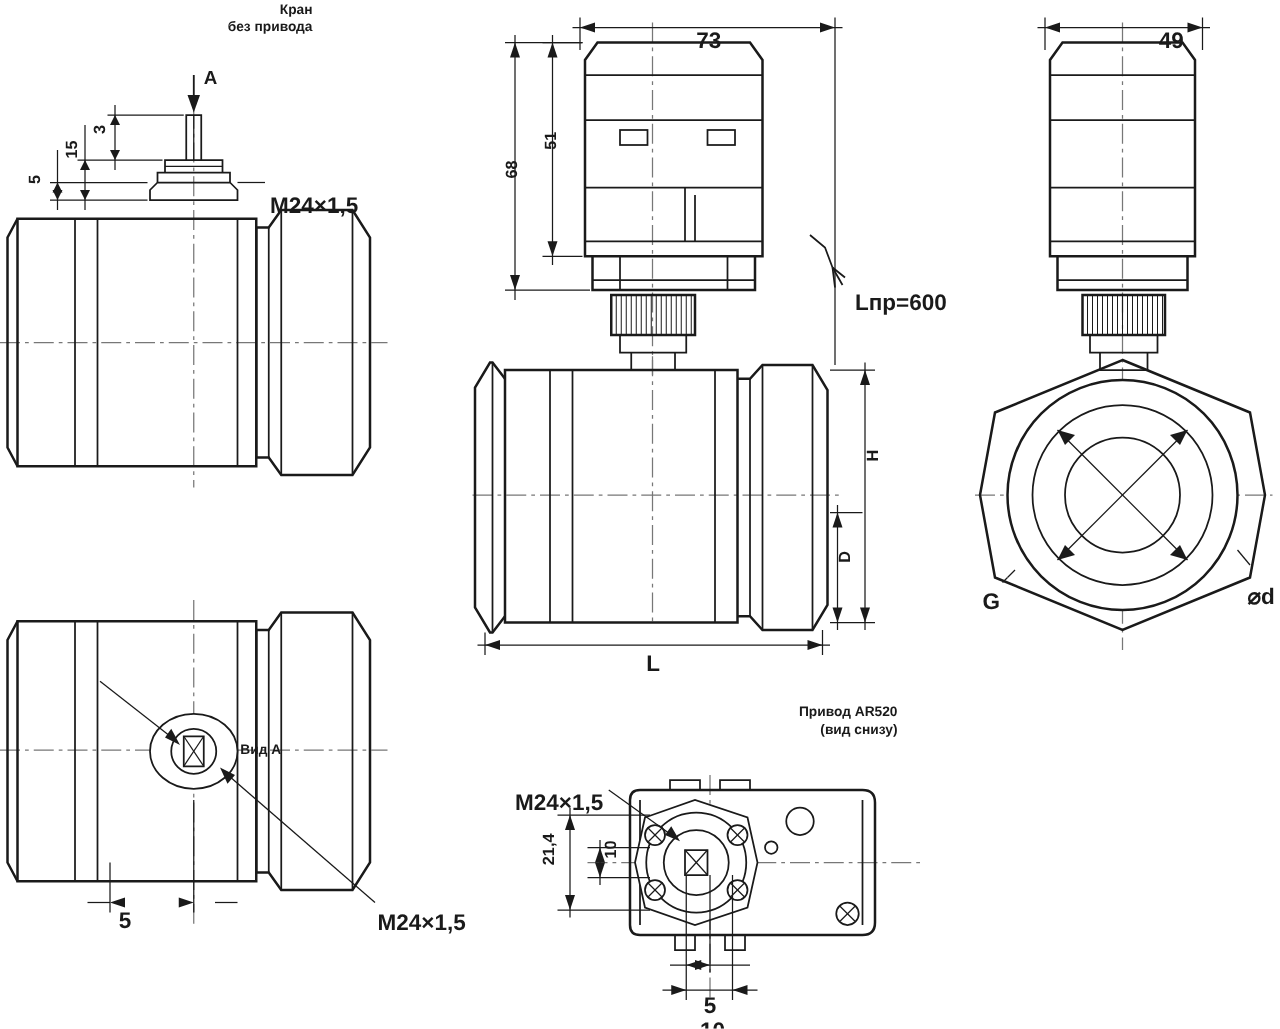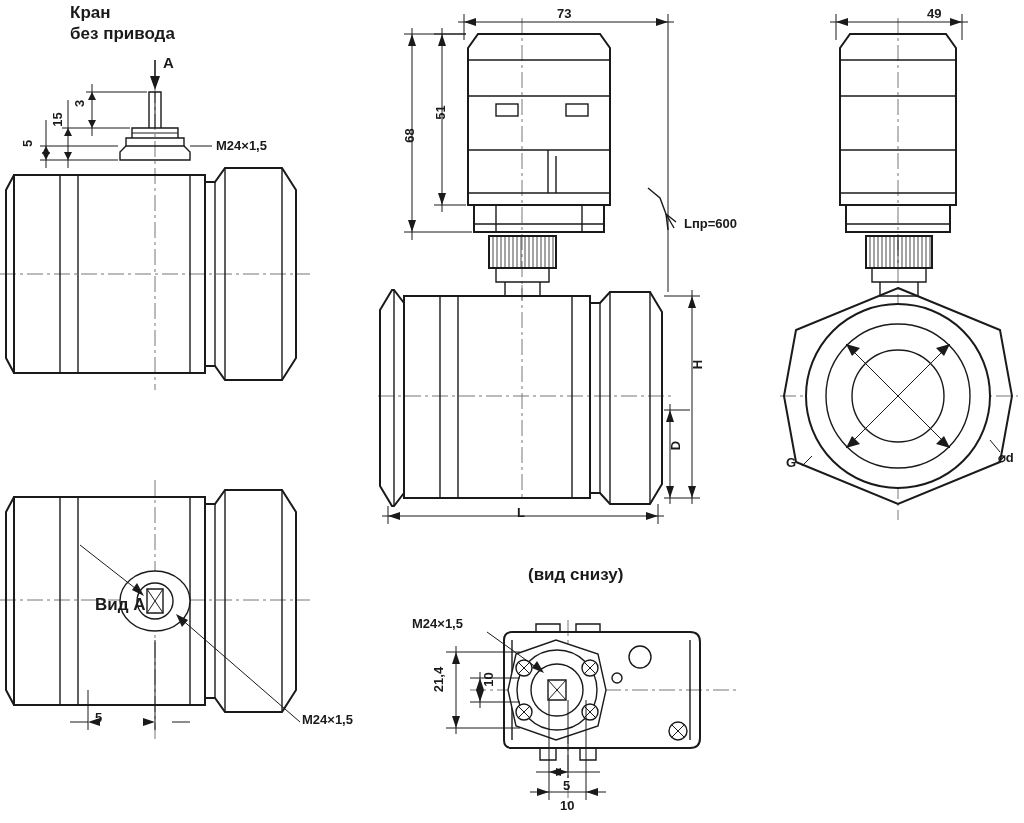--- a/index.html
+++ b/index.html
@@ -1,21 +1,21 @@
 <!DOCTYPE html>
 <html><head>
 <meta charset="utf-8">
 <style>
   html,body{margin:0;padding:0;background:#ffffff;}
   body{font-family:"Liberation Sans", sans-serif;color:#1a1a1a;}
   #sheet{position:relative;width:1024px;height:823px;overflow:hidden;background:#fff;}
   .lbl{position:absolute;font-weight:bold;white-space:nowrap;line-height:1.15;}
-  .dim{position:absolute;font-size:13px;font-weight:bold;white-space:nowrap;}
+  .dim{position:absolute;font-size:18px;font-weight:bold;white-space:nowrap;margin-top:16px;}
   .dimv{position:absolute;font-size:13px;font-weight:bold;white-space:nowrap;transform-origin:center center;}
-  .title{position:absolute;font-size:17px;font-weight:bold;text-align:left;line-height:1.25;white-space:nowrap;}
+  .title{position:absolute;font-size:11px;font-weight:bold;text-align:right;line-height:1.25;white-space:nowrap;}
   svg{position:absolute;left:0;top:0;}
   .ln{stroke:#1a1a1a;fill:none;}
   .thin{stroke-width:1;}
   .med{stroke-width:1.4;}
   .thick{stroke-width:2;}
   .cl{stroke:#777;stroke-width:1;fill:none;stroke-dasharray:16 4 3 4;}
   .fillw{fill:#fff;}
   .hatch{stroke:#1a1a1a;stroke-width:0.8;}
 </style>
 </head>
@@ -354,20 +354,21 @@
   <div class="dim" style="left:684px;top:216px;">Lпр=600</div>
   <div class="dimv" style="left:693px;top:357px;transform:rotate(-90deg);">H</div>
   <div class="dimv" style="left:671px;top:438px;transform:rotate(-90deg);">D</div>
   <div class="dim" style="left:517px;top:505px;">L</div>
 
   <div class="dim" style="left:927px;top:6px;">49</div>
   <div class="dim" style="left:786px;top:455px;">G</div>
   <div class="dim" style="left:998px;top:450px;">⌀d</div>
 
   <div class="title" style="left:528px;top:564px;width:190px;">
+    <div>Привод AR520</div>
     <div>(вид снизу)</div>
   </div>
   <div class="dim" style="left:412px;top:616px;">M24×1,5</div>
   <div class="dimv" style="left:426px;top:672px;transform:rotate(-90deg);">21,4</div>
   <div class="dimv" style="left:481px;top:672px;transform:rotate(-90deg);">10</div>
   <div class="dim" style="left:563px;top:778px;">5</div>
   <div class="dim" style="left:560px;top:798px;">10</div>
 
 </div>
 

